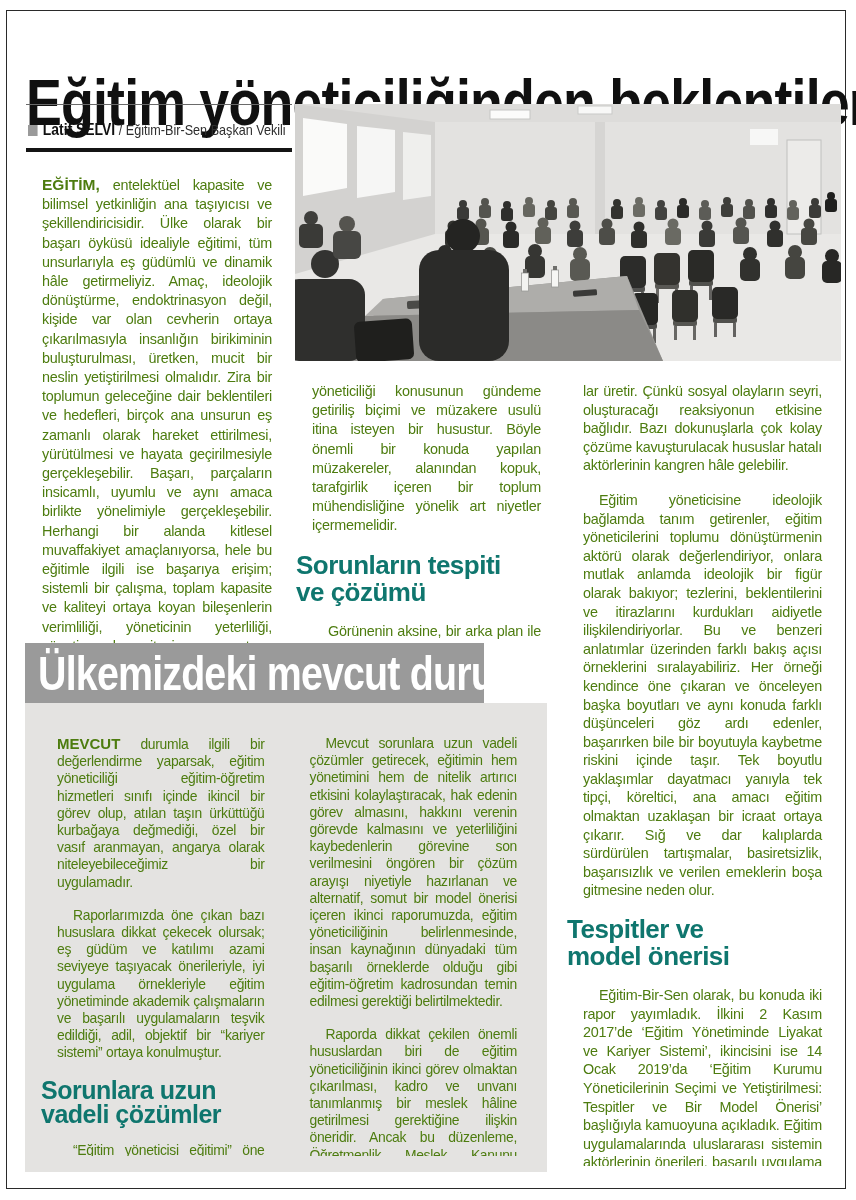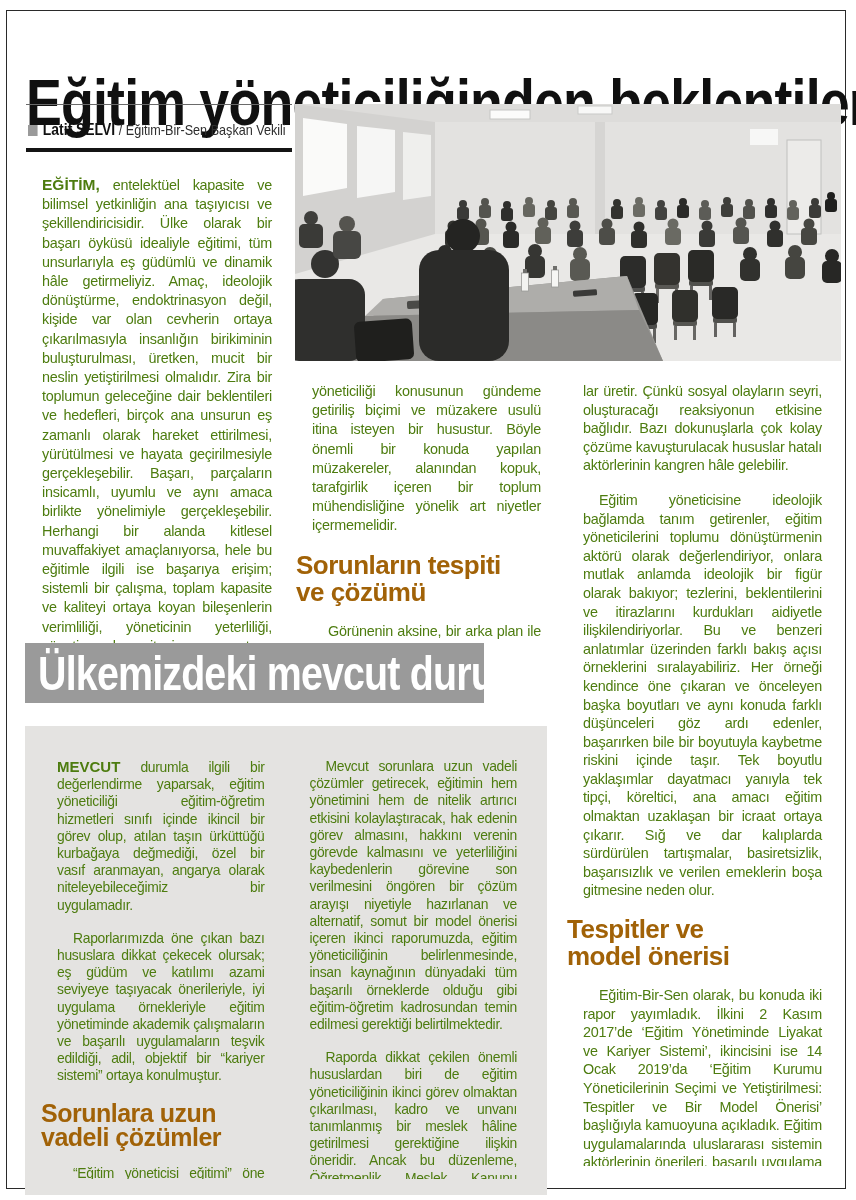--- a/index.html
+++ b/index.html
@@ -36,35 +36,35 @@
   .col{position:absolute;overflow:hidden;text-align:justify;}
   .col-1{left:26px;top:159px;width:262px;height:484px;}
   .col-2{left:296px;top:366px;width:261px;height:277px;}
   .col-3{left:567px;top:366px;width:271px;height:800px;}
   .body-p{margin:16px;font-size:14.4px;line-height:19.2px;letter-spacing:-0.25px;color:#4d7c0f;}
   .col-3 .body-p{line-height:18.6px;}
   .indent{text-indent:16px;}
   .lead-in{font-weight:bold;font-size:15.5px;letter-spacing:0;}
   .subhead{
     font-weight:bold;font-size:26px;line-height:27px;letter-spacing:-0.5px;
-    color:#a16207;margin:9px 0 5px;white-space:pre-line;text-align:left;
+    color:#0f766e;margin:9px 0 5px;white-space:pre-line;text-align:left;
   }
   .col-2 .subhead{margin:8px 0 4px;}
   
   .banner{
     position:absolute;left:25px;top:643px;width:459px;height:60px;
     background:#9a9a9a;overflow:hidden;
   }
   .banner-title{
     display:block;margin:0;padding:2px 0 0 16px;color:#ffffff;
     font-size:48px;font-weight:bold;letter-spacing:-1px;line-height:58px;
     white-space:nowrap;transform:scaleX(0.82);transform-origin:left top;
   }
   .boxbody{
-    position:absolute;left:25px;top:726px;width:522px;height:469px;
+    position:absolute;left:25px;top:703px;width:522px;height:469px;
     background:#e4e3e1;display:flex;gap:13px;padding:16px 14px 0 16px;
     box-sizing:border-box;
   }
   .boxcol{width:240px;height:437px;overflow:hidden;text-align:justify;}
   .boxbody .body-p{font-size:13.9px;line-height:17.2px;letter-spacing:-0.3px;}
   .boxbody .subhead{font-size:25px;line-height:24px;margin:12px 0 2px;}
   .boxbody .lead-in{font-size:15px;}
 </style>
 </head>
 <body>

